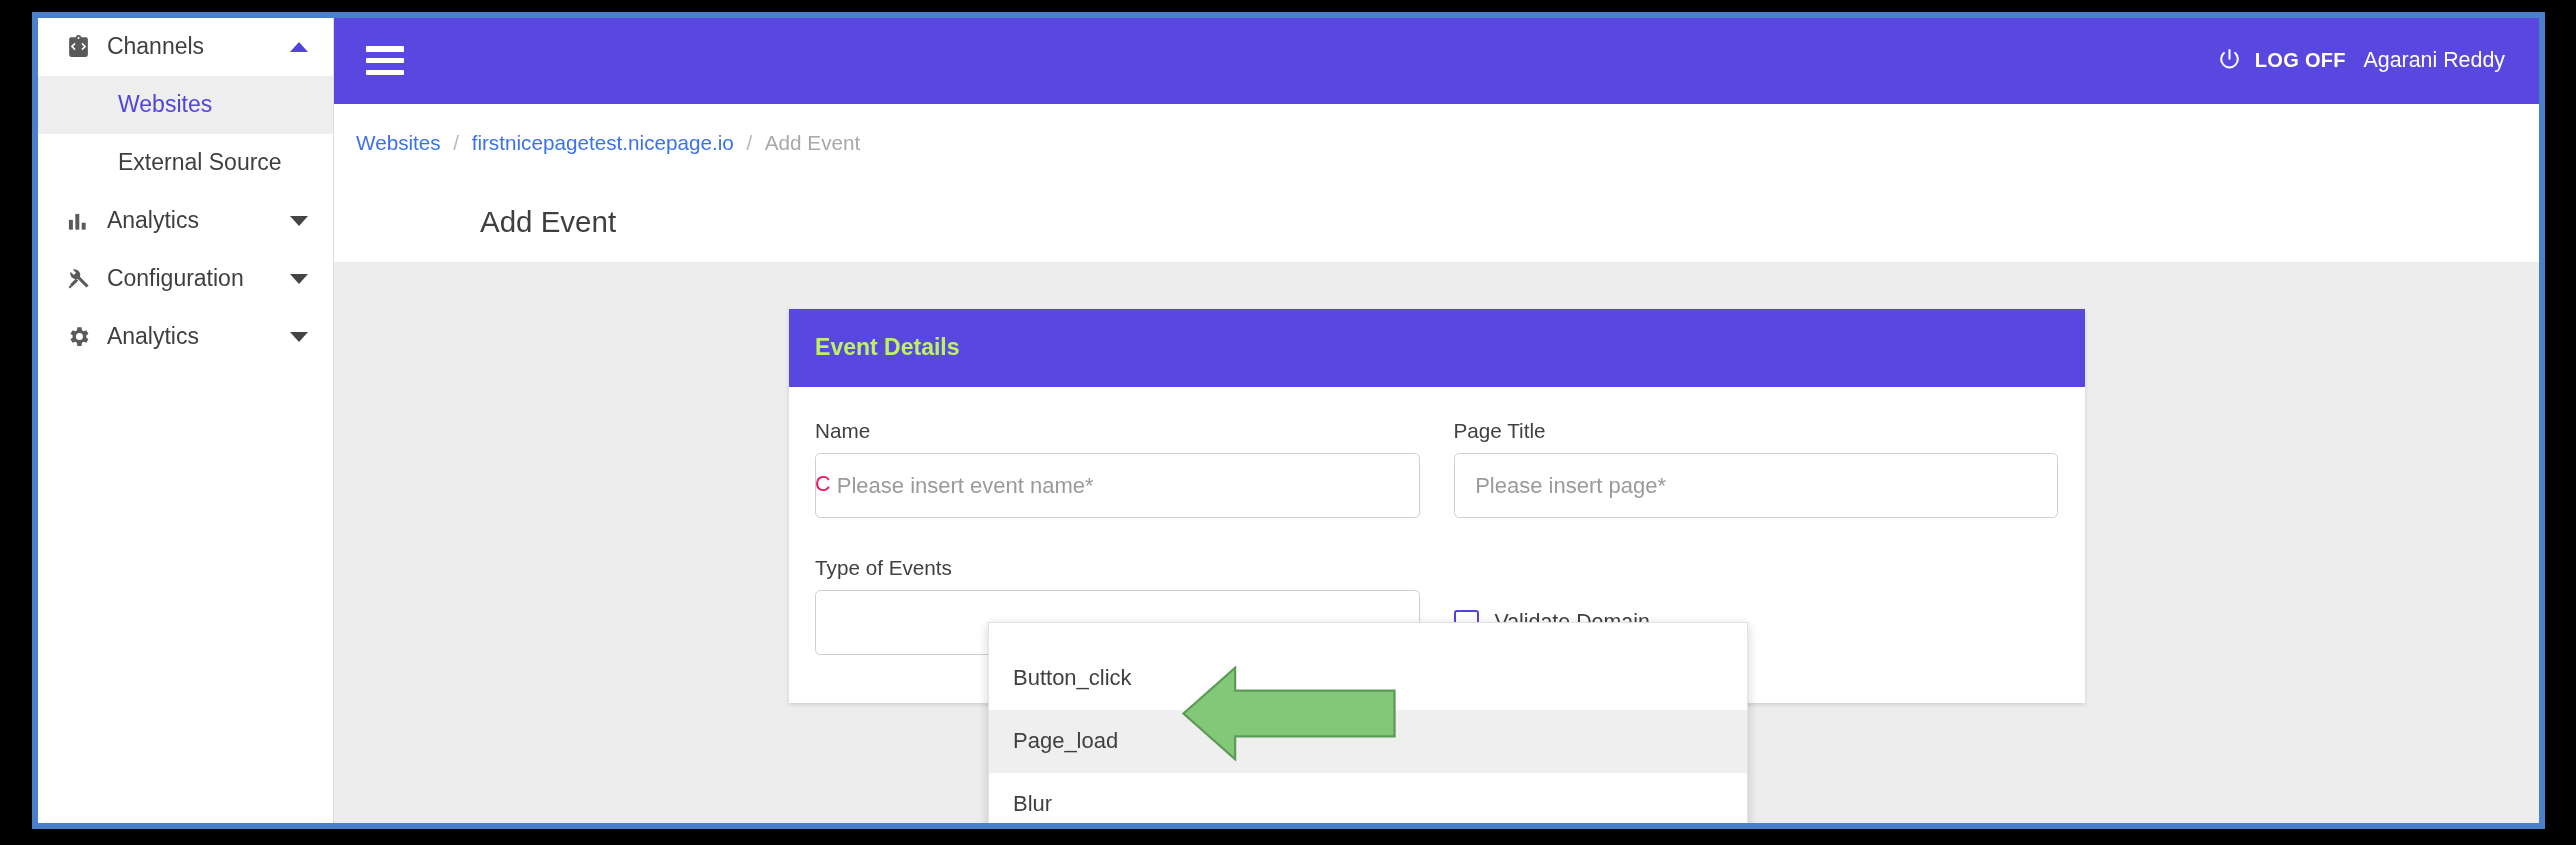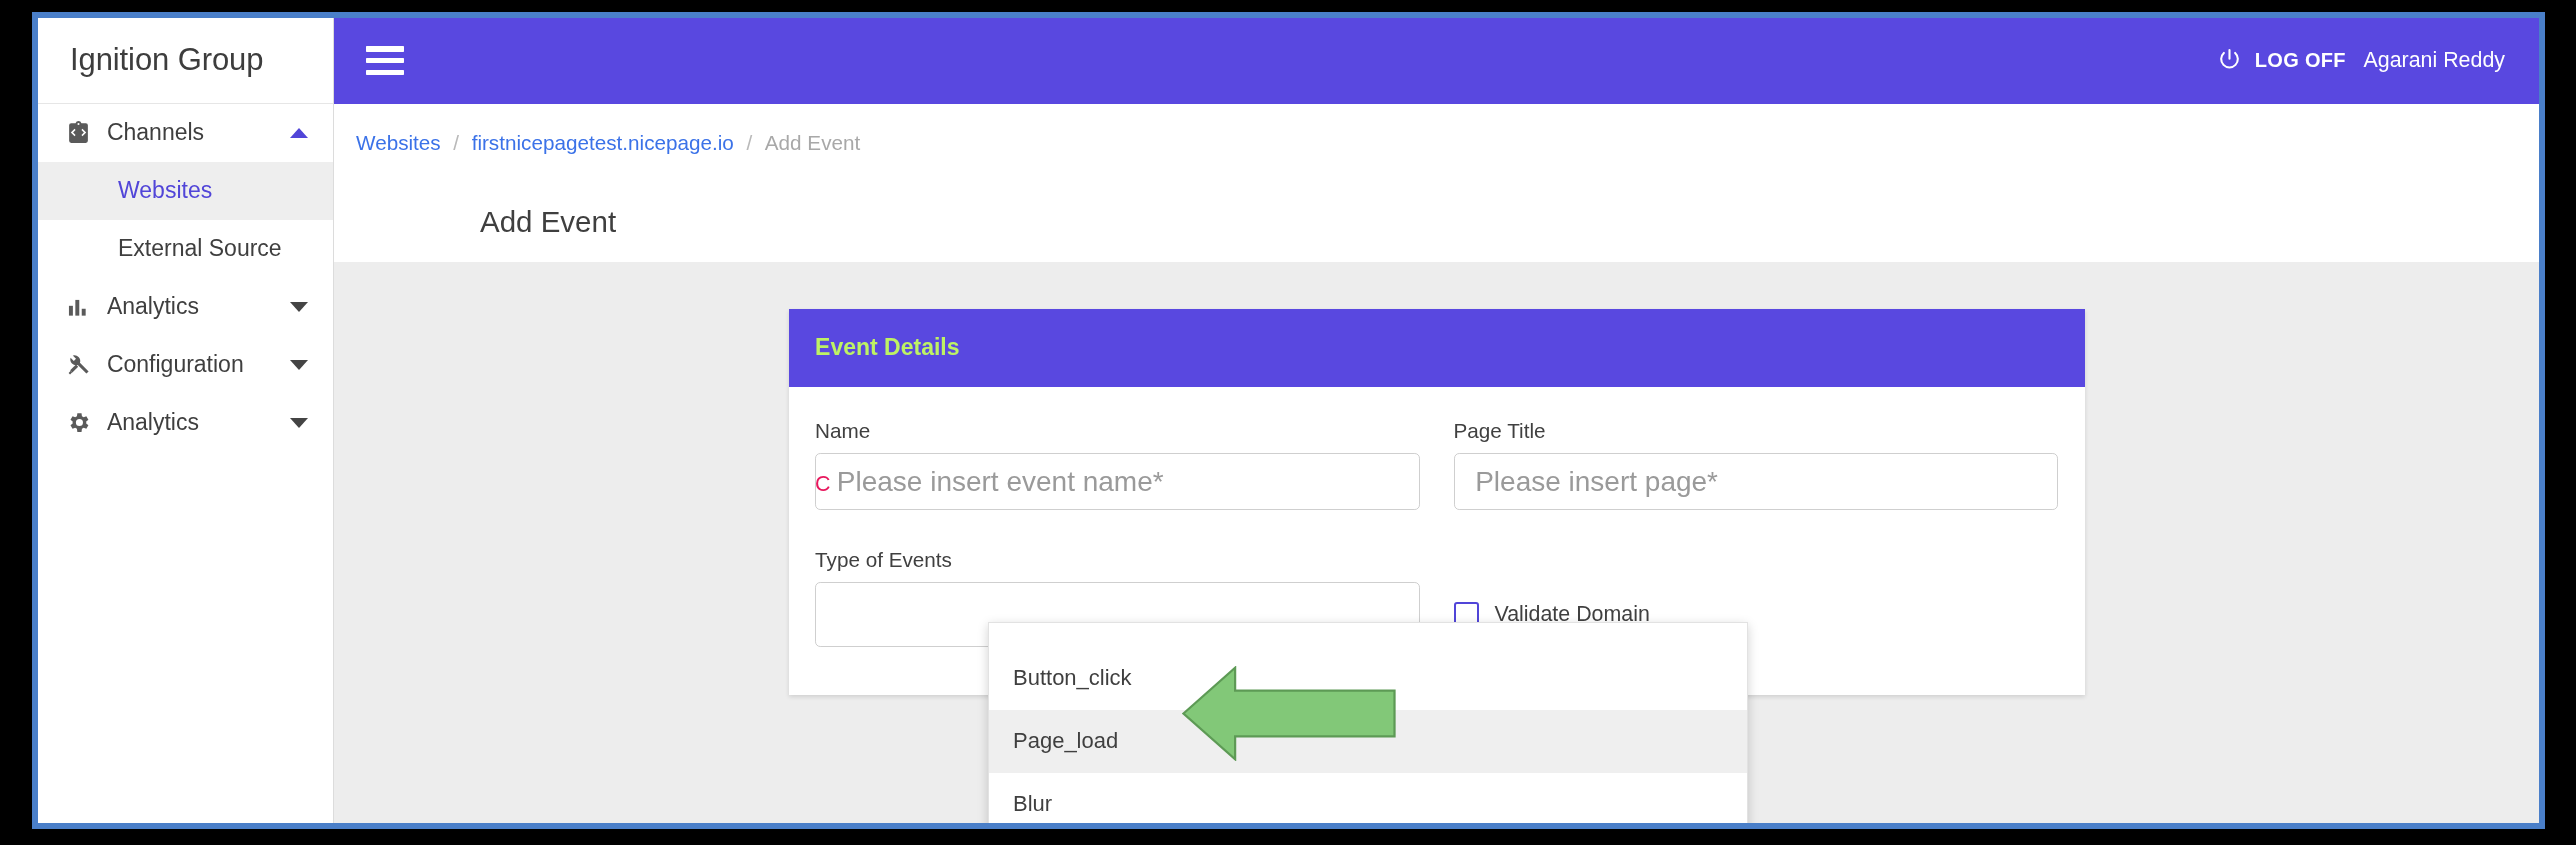--- a/index.html
+++ b/index.html
@@ -220,25 +220,25 @@
   }
   .form-col { flex: 1 1 0; min-width: 0; }
   .field-label {
     font-size: 20.7px;
     color: #404040;
     margin-bottom: 10.3px;
     display: block;
   }
   .text-input {
     width: 100%;
-    height: 57px;
+    height: 65px;
     border: 0.7px solid #cfcfcf;
     border-radius: 5.2px;
     padding: 0 20.7px;
-    font-size: 28px;
+    font-size: 22px;
     color: #404040;
     font-family: "Liberation Sans", sans-serif;
     background: #ffffff;
     outline: none;
   }
   .text-input::placeholder { color: #9a9a9a; }
 
   .form-row-2 { margin-top: 38px; }
 
   .checkbox-row {
@@ -321,23 +321,20 @@
   }
 </style>
 </head>
 <body>
 
 <div id="screenshot-frame">
   <div id="app-frame">
 
     <aside id="sidebar">
 
-      <div class="brand">
-        <span class="brand-title">Ignition Group</span>
-      </div>
 
       <nav class="nav-group">
 
         <div class="nav-item">
           <span class="nav-icon">
             <svg width="25" height="25" viewBox="0 0 24 24" fill="#5a5a5a">
               <path d="M19 3h-4.18A3 3 0 0 0 12 1a3 3 0 0 0-2.82 2H5a2 2 0 0 0-2 2v15a2 2 0 0 0 2 2h14a2 2 0 0 0 2-2V5a2 2 0 0 0-2-2zm-7-.2a1 1 0 1 1 0 2 1 1 0 0 1 0-2z"></path>
               <path d="M9.2 9.6 6.8 12l2.4 2.4-1 1.2L4.6 12l3.6-3.6 1 1.2zm5.6 0 1-1.2L19.4 12l-3.6 3.6-1-1.2L17.2 12l-2.4-2.4z" fill="#ffffff"></path>
             </svg>
           </span>

